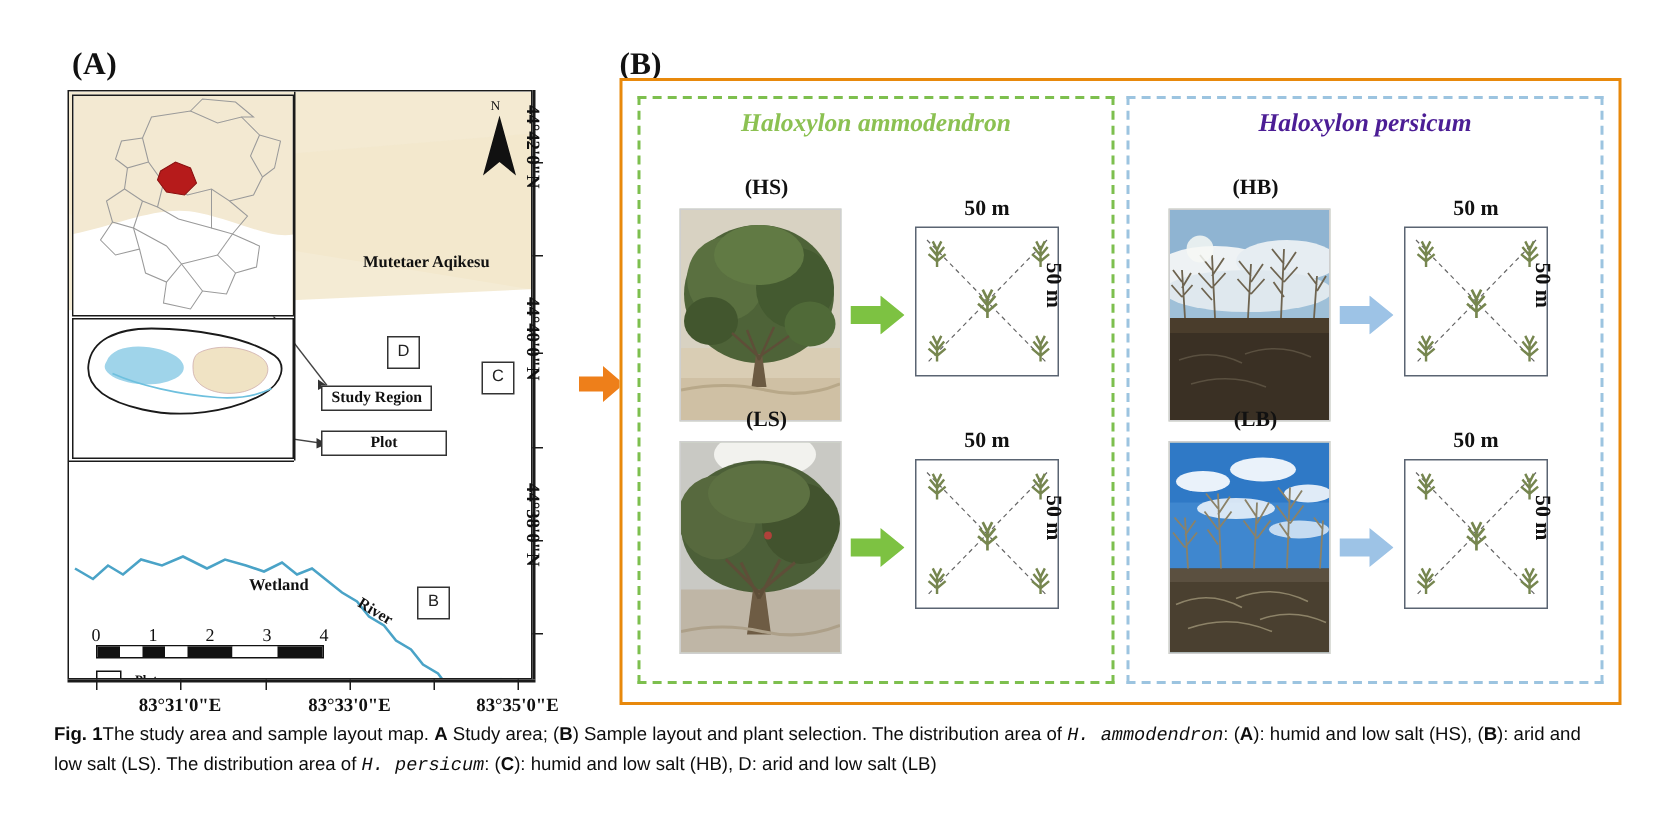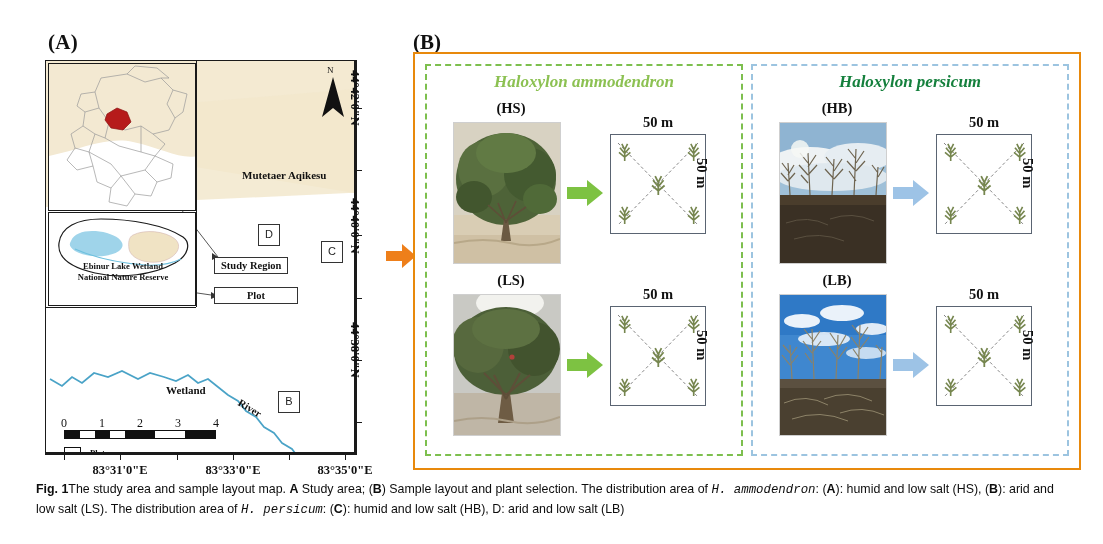--- a/index.html
+++ b/index.html
@@ -84,24 +84,24 @@
   #b-frame{position:absolute;left:0px;top:22px;width:668px;height:418px;
       border:2.4px solid #e8890c;box-sizing:border-box;background:#fff;}
 
   .species-col{position:absolute;top:10px;height:392px;box-sizing:border-box;}
   #col-ammo{left:10px;width:318px;border:2.2px dashed #7dbf4e;}
   #col-pers{left:336px;width:318px;border:2.2px dashed #9cc4e0;}
 
   .species-title{position:absolute;top:6px;left:0;width:100%;text-align:center;
       font-family:"Liberation Serif",serif;font-style:italic;font-weight:bold;font-size:17px;}
   #title-ammo{color:#8cc152;}
-  #title-pers{color:#15803d;}
+  #title-pers{color:#4c1d95;}
 
   .site{position:absolute;width:100%;height:170px;}
-  .site.top{top:36px;}
+  .site.top{top:53px;}
   .site.bot{top:208px;}
   .site-code{position:absolute;left:24px;top:-2px;width:120px;text-align:center;
       font-family:"Liberation Serif",serif;font-weight:bold;font-size:14.5px;}
 
   .photo{position:absolute;left:26px;top:20px;width:106px;height:140px;
       border:1px solid #cfcfcf;overflow:hidden;background:#cdd6c2;}
 
   .arrow{position:absolute;left:140px;top:78px;width:36px;height:26px;}
 
   .plotdia{position:absolute;left:183px;top:32px;width:96px;height:100px;}
@@ -172,24 +172,20 @@
         </svg>
       </div>
 
       <div id="inset-ebinur">
         <svg width="148" height="72" viewBox="0 0 148 72">
           <path d="M10,30 C12,14 28,6 52,6 C82,6 116,12 134,24 C142,30 140,42 126,50 C104,62 72,66 46,60 C24,55 8,46 10,30 Z" fill="#ffffff" stroke="#1a1a1a" stroke-width="1.2"></path>
           <path d="M22,28 C26,18 42,16 58,20 C72,24 78,32 70,38 C58,46 36,44 26,38 C20,34 20,31 22,28 Z" fill="#9fd4ea" stroke="none"></path>
           <path d="M84,22 C96,16 116,18 126,26 C134,33 128,44 114,48 C98,52 82,46 80,36 C79,29 80,24 84,22 Z" fill="#f0e3c4" stroke="#caa" stroke-width="0.5"></path>
           <path d="M26,36 C44,44 70,50 96,52 C112,53 124,50 132,46" fill="none" stroke="#6ec0de" stroke-width="1.1"></path>
         </svg>
-        <div class="inset-cap" style="top:48px;">
-          <div>Ebinur Lake Wetland</div>
-          <div>National Nature Reserve</div>
-        </div>
       </div>
 
       <div id="inset-divider"></div>
       <div id="inset-hdivider"></div>
 
       <div id="mutetaer">Mutetaer Aqikesu</div>
 
       <div id="aqikesu">Wetland</div>
       <div id="river-lbl">River</div>
 

